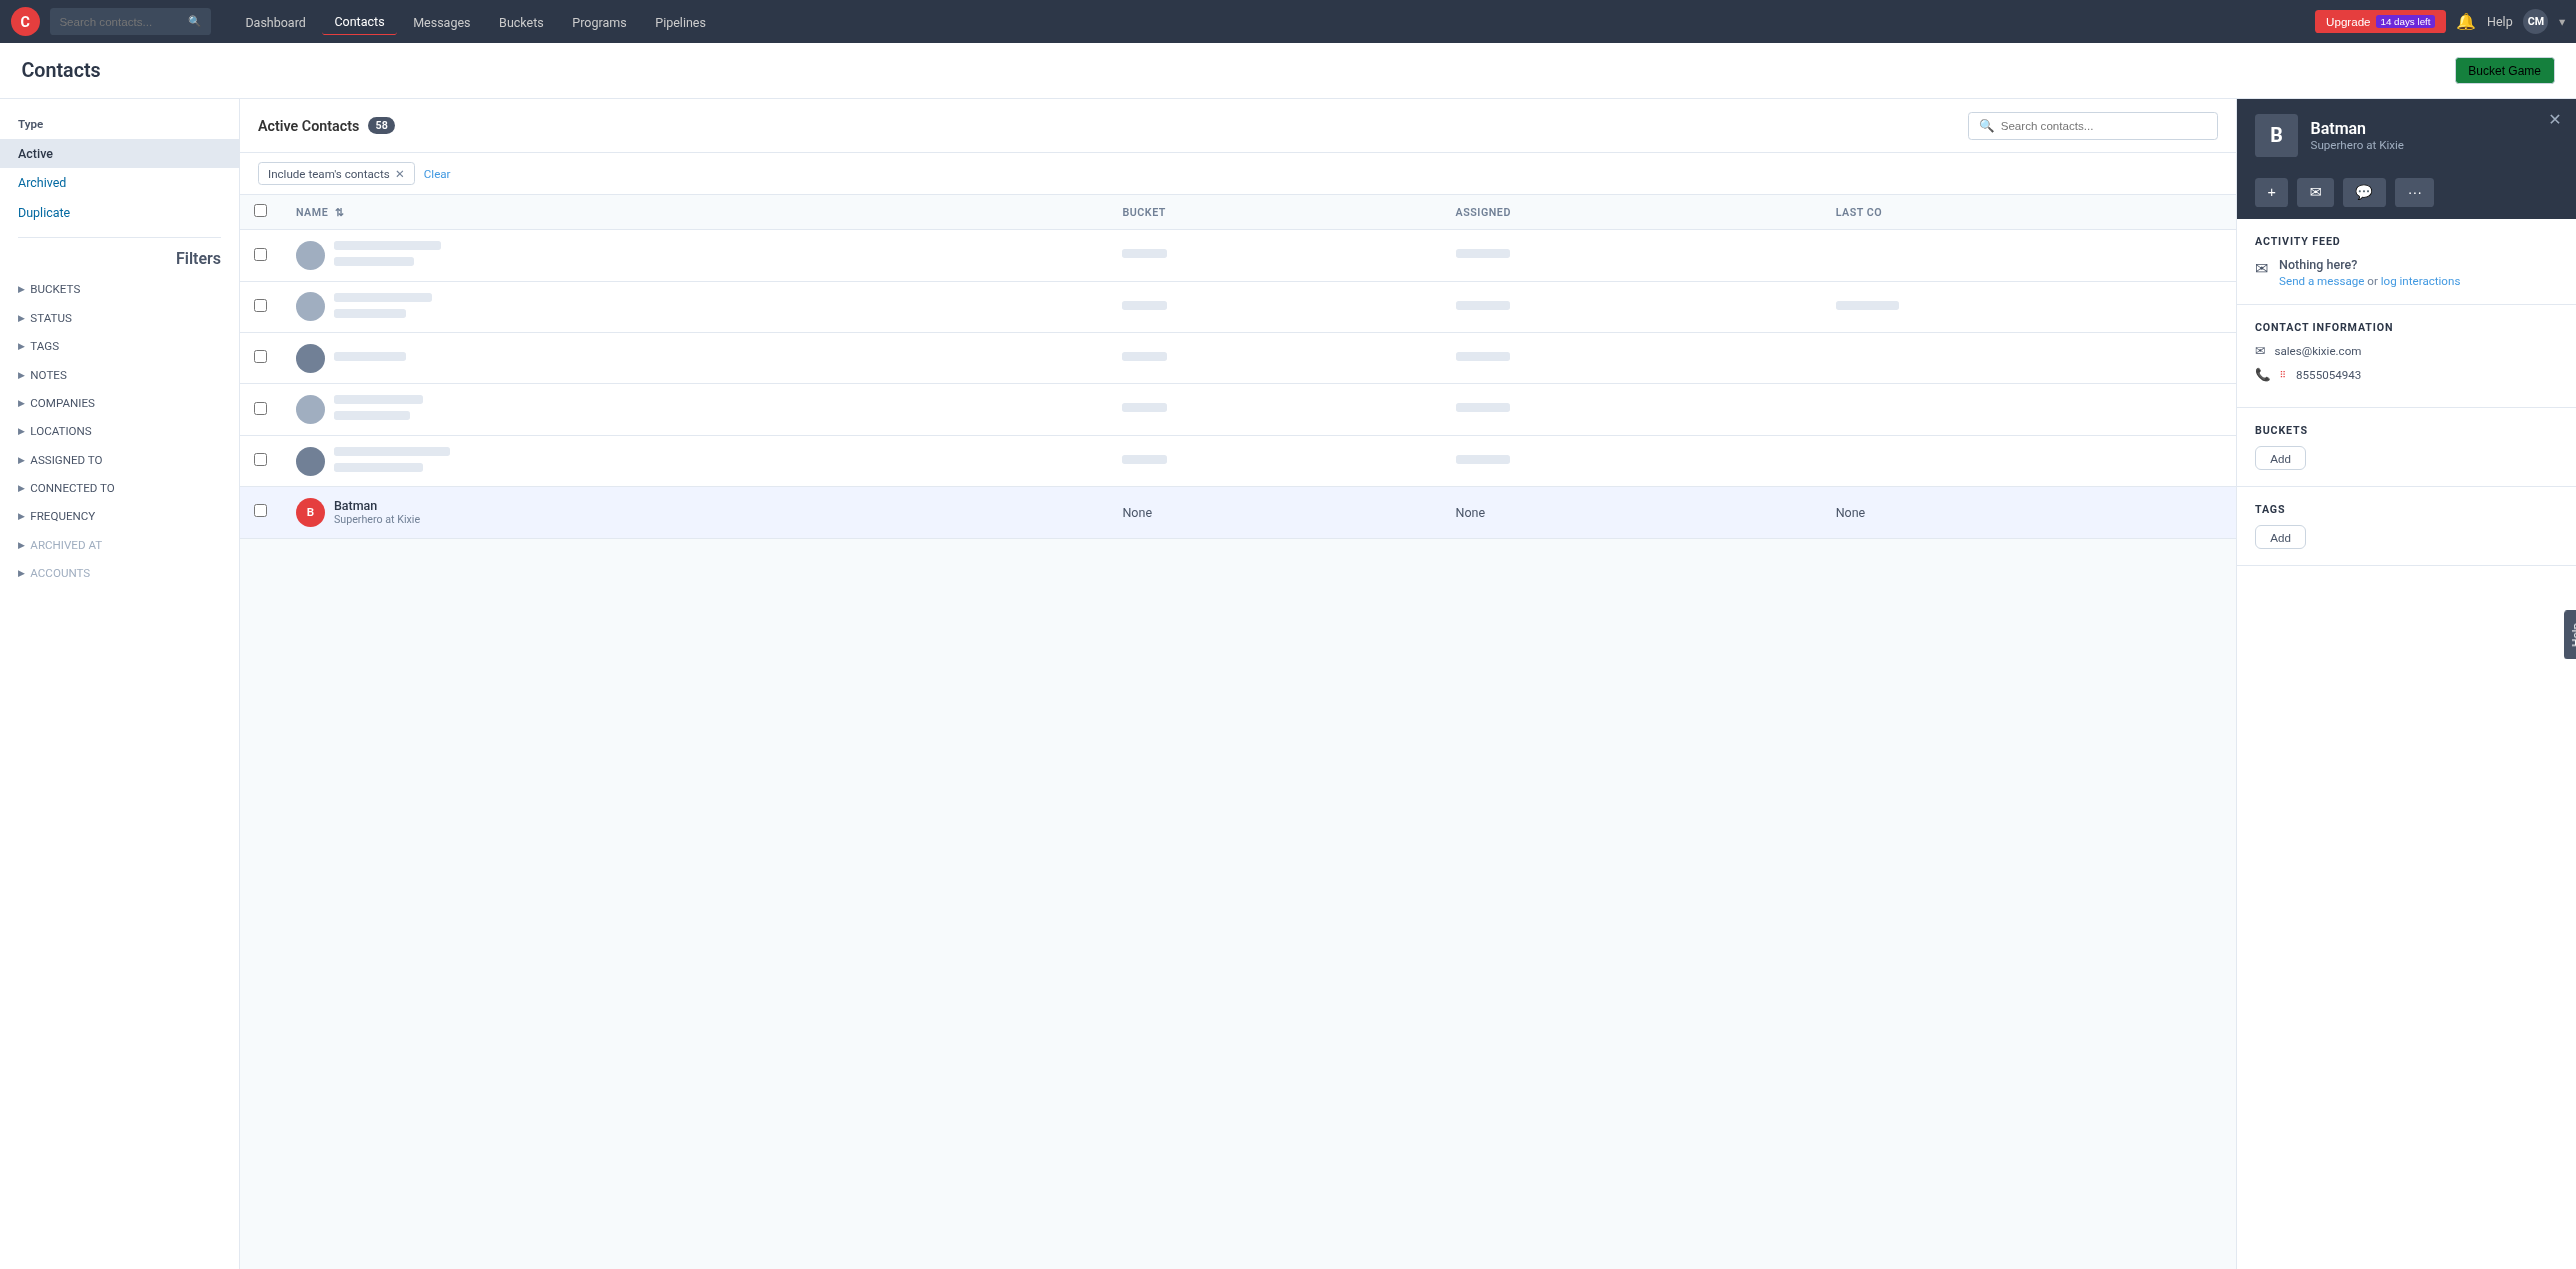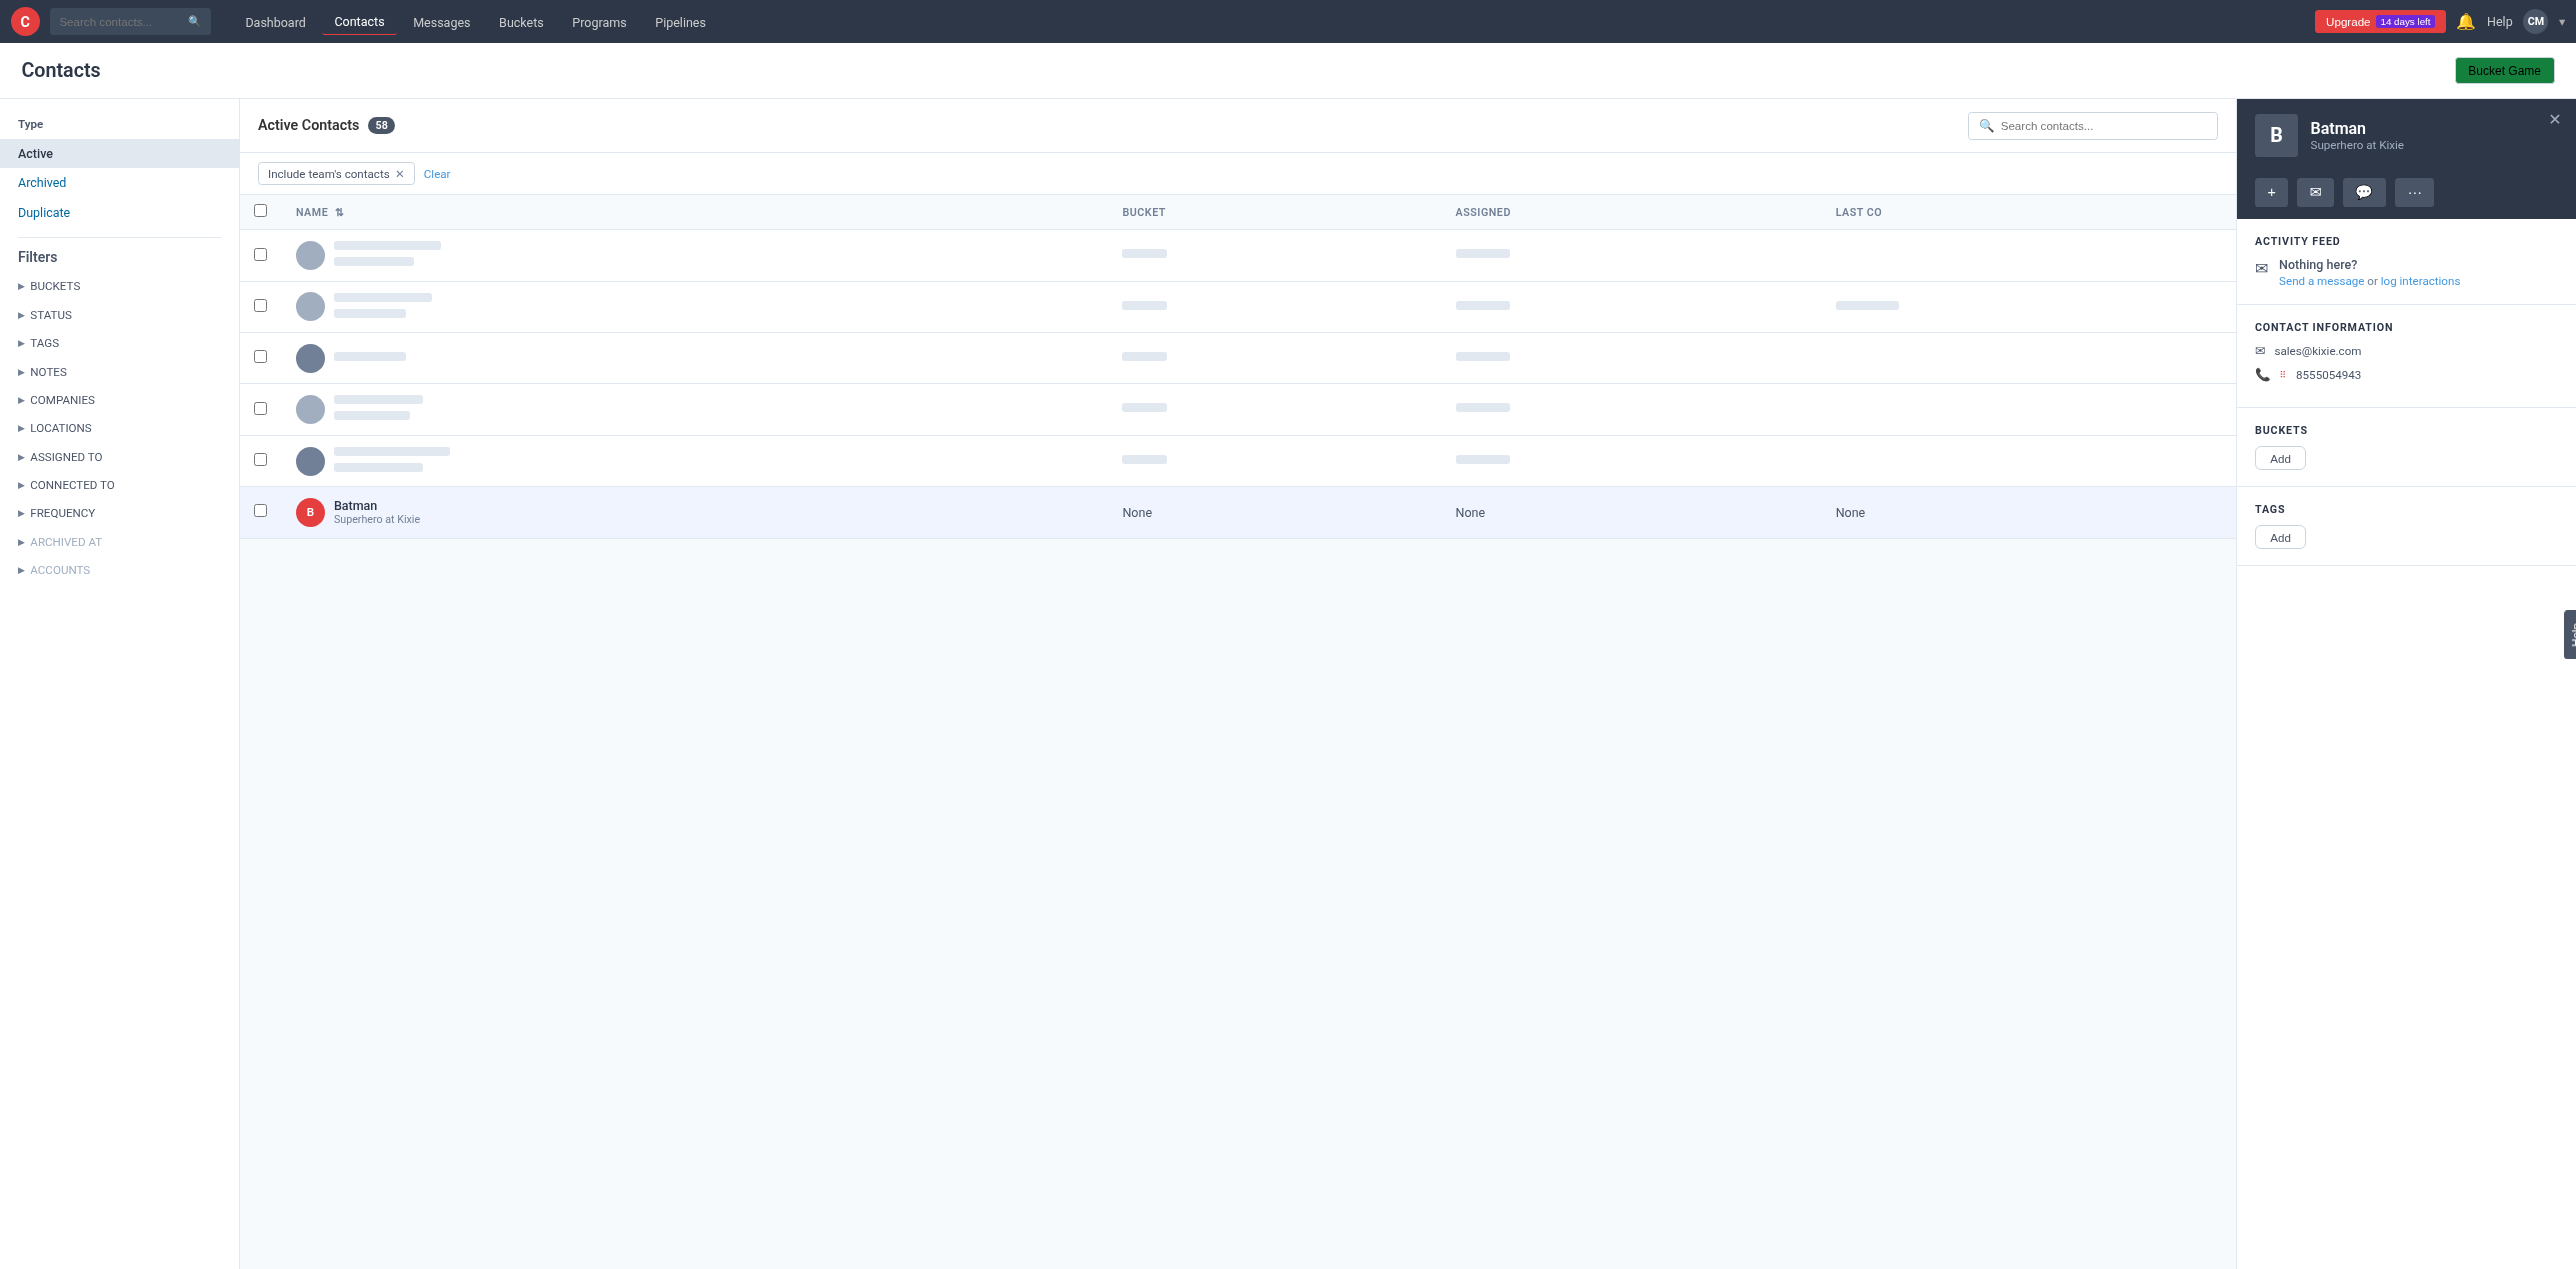--- a/index.html
+++ b/index.html
@@ -128,21 +128,21 @@
       font-size: 12.5px;
       color: #0369a1;
       border-radius: 0;
     }
     .sidebar-type-item.active {
       background: #e2e8f0;
       color: #2d3748;
       font-weight: 500;
     }
     .sidebar-divider { border: none; border-top: 0.9px solid #e2e8f0; margin: 10.7px 18px; }
-    .filters-title { font-size: 14px; font-weight: 600; color: #4a5568; padding: 0 18px 7.2px; }
+    .filters-title { font-size: 16px; font-weight: 600; color: #4a5568; padding: 0 18px 7.2px; text-align: right; }
     .filter-item {
       display: flex; align-items: center; gap: 5.4px;
       padding: 7.2px 18px;
       cursor: pointer;
       font-size: 11.6px;
       color: #4a5568;
     }
     .filter-item .chevron { font-size: 9px; color: #718096; }
     .filter-item.disabled { color: #a0aec0; }
 
@@ -153,21 +153,21 @@
       display: flex;
       flex-direction: column;
       background: #f7fafc;
     }
     .contact-list-header {
       background: white;
       padding: 12.5px 18px;
       border-bottom: 0.9px solid #e2e8f0;
       display: flex; align-items: center; justify-content: space-between;
     }
-    .active-contacts-title { display: flex; gap: 9px; font-size: 14.3px; font-weight: 600; }
+    .active-contacts-title { display: flex; align-items: center; gap: 9px; font-size: 14.3px; font-weight: 600; }
     .count-badge {
       background: #4a5568;
       color: white;
       border-radius: 10.7px;
       padding: 1.8px 7.2px;
       font-size: 10.7px;
     }
     .search-bar {
       display: flex; align-items: center;
       background: white;

